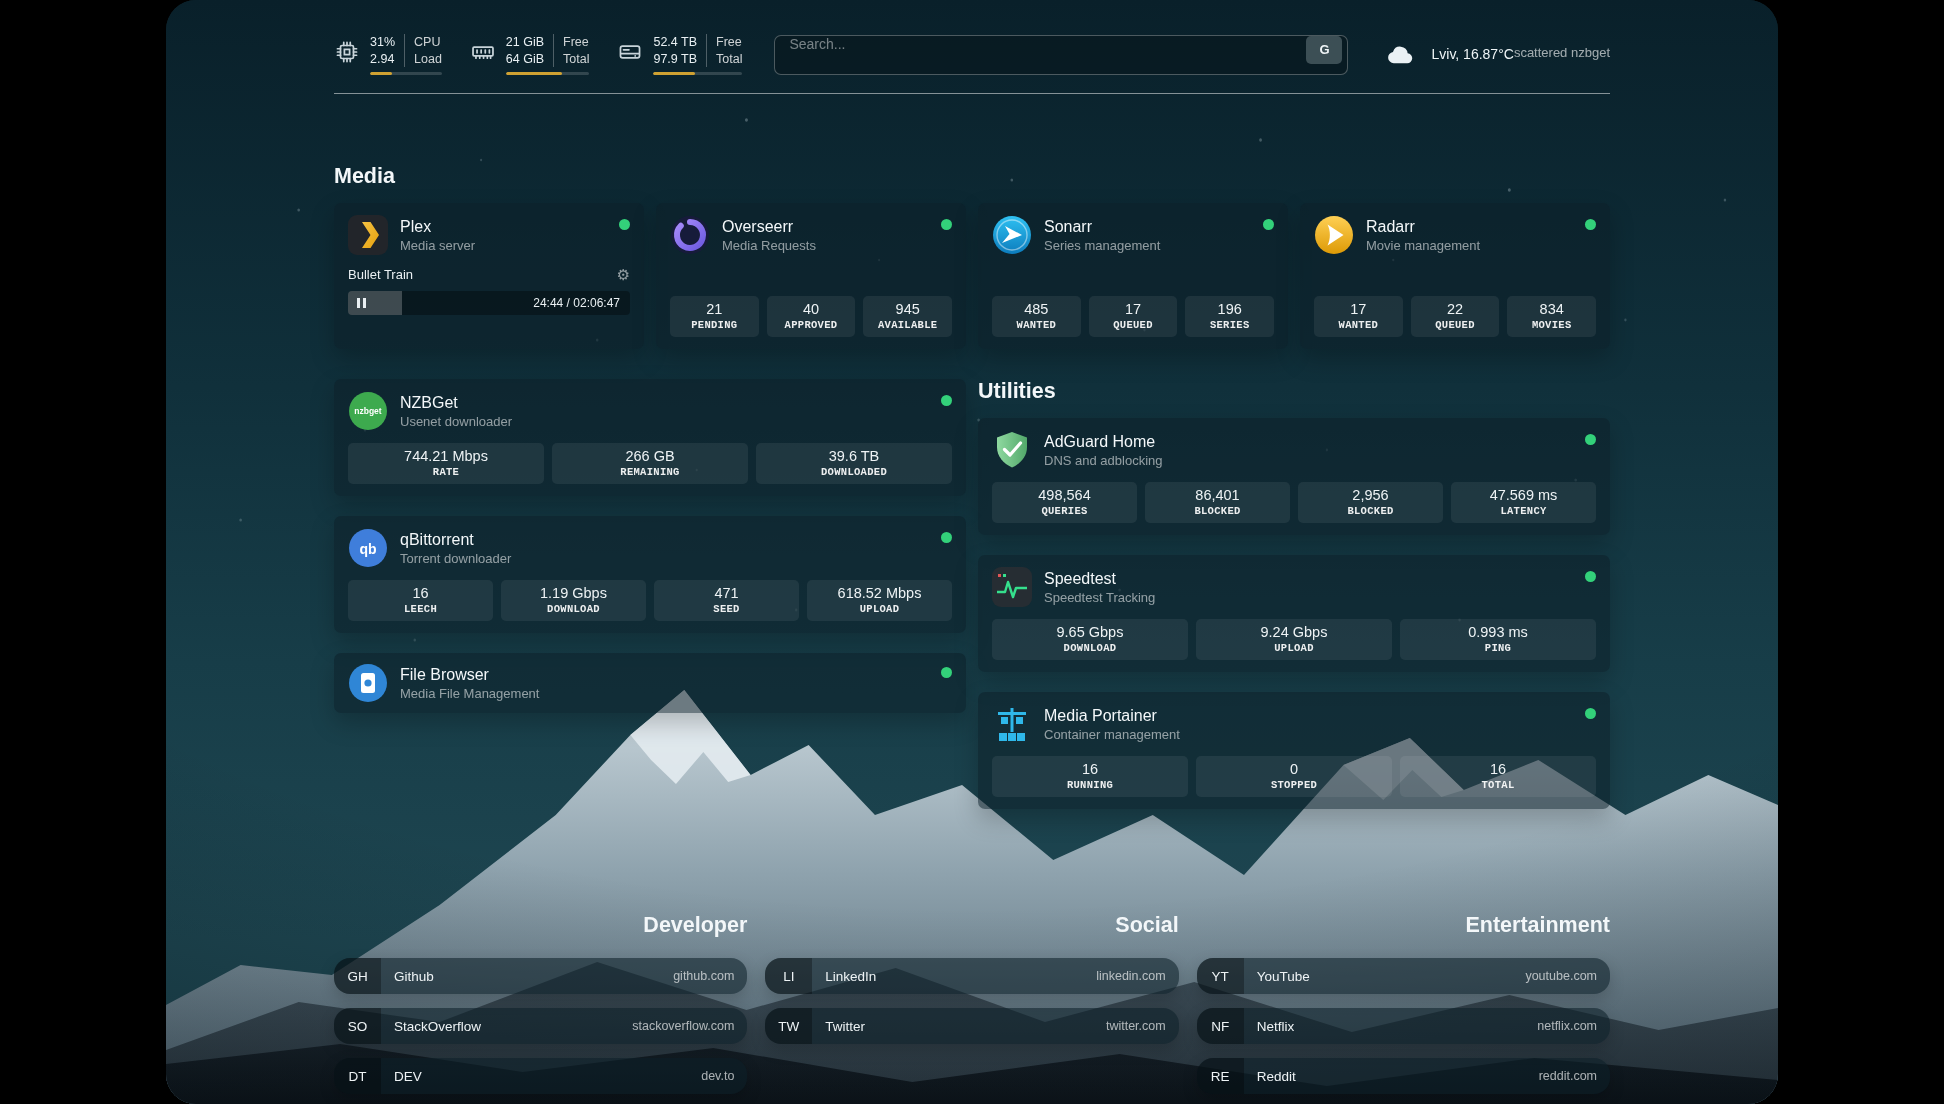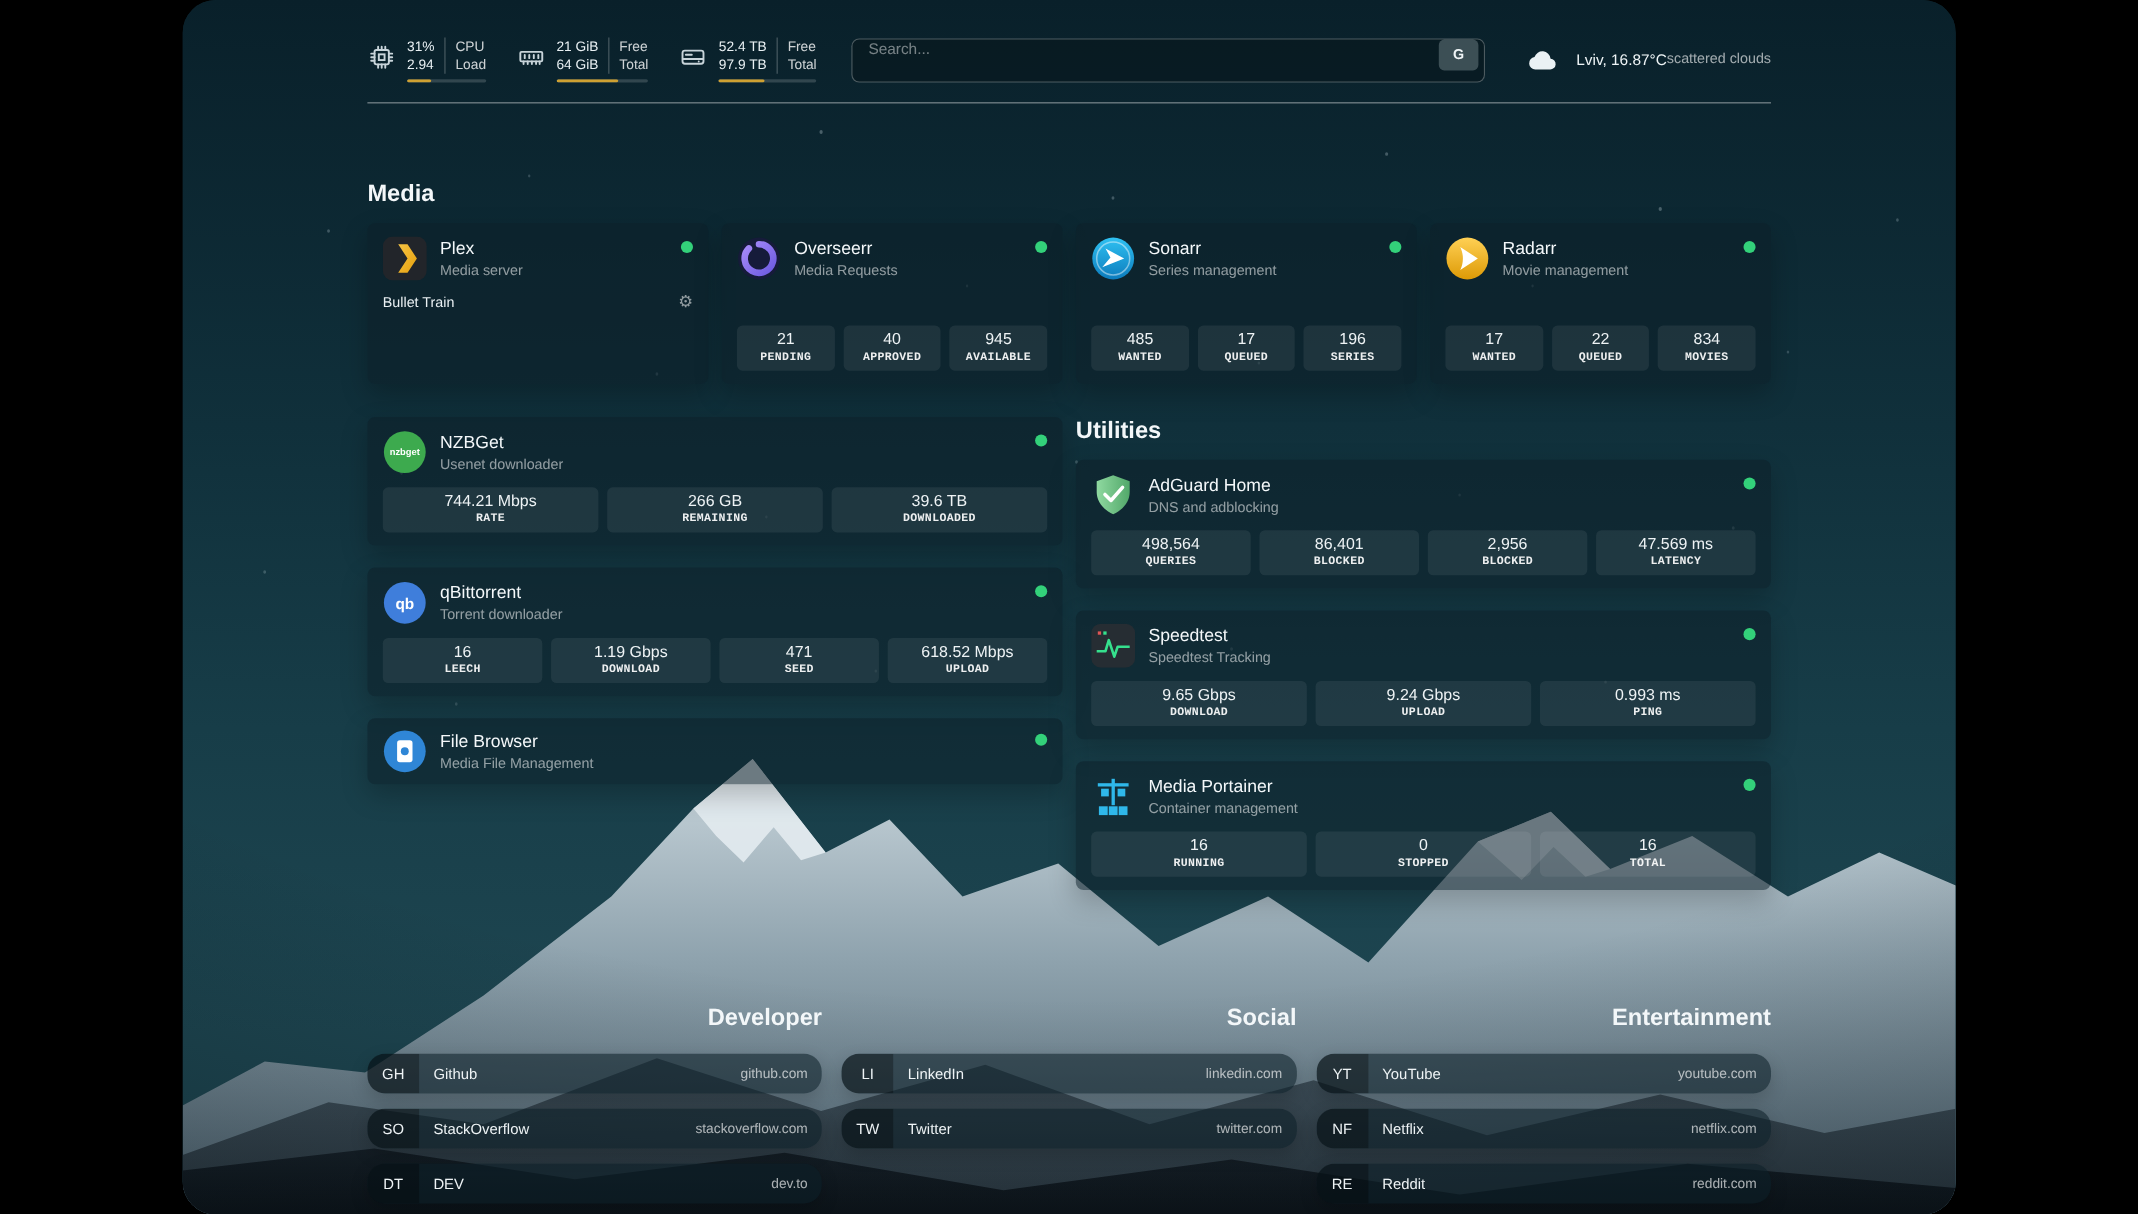--- a/index.html
+++ b/index.html
@@ -229,21 +229,21 @@
       </div>
 
       <div class="weather">
         <span class="weather-icon">
           <svg viewBox="0 0 24 24" width="40" height="30">
               <path d="M7 18.5a4.5 4.5 0 0 1-.6-8.96 6 6 0 0 1 11.7 1.1A3.9 3.9 0 0 1 17.6 18.5z" fill="#eaf1f4"></path>
             </svg>
         </span>
         <div class="weather-text">
           <span class="weather-loc">Lviv, 16.87°C</span>
-          <span class="weather-cond">scattered clouds</span>
+          <span class="weather-cond">scattered nzbget</span>
         </div>
       </div>
     </header>
     <div class="divider"></div>
 
     <section class="media-section">
       <h2>Media</h2>
       <div class="media-row">
 
         <div class="card">
@@ -262,20 +262,28 @@
             </span>
             <div class="app-meta">
               <div class="app-name">Plex</div>
               <div class="app-desc">Media server</div>
             </div>
             <span class="dot"></span>
           </div>
           <div class="plex-sub">
             <span class="plex-track">Bullet Train</span>
             <span class="gear">⚙</span>
+          </div>
+          <div class="player">
+            <i class="player-fill" style="width: 19%;"></i>
+            <span class="pause">
+                <i></i>
+                <i></i>
+              </span>
+            <span class="ptime">24:44 / 02:06:47</span>
           </div>
         </div>
 
         <div class="card">
           <div class="card-head">
             <span class="app-icon">
               <svg viewBox="0 0 40 40" width="40" height="40">
                   <defs>
                     <linearGradient id="gover" x1="0" y1="0" x2="1" y2="1">
                       <stop offset="0" stop-color="#a78bfa"></stop>

